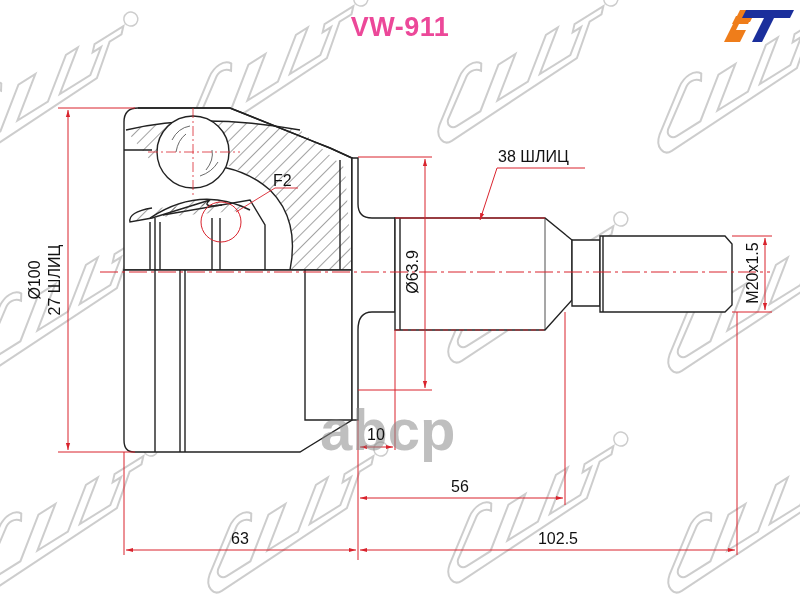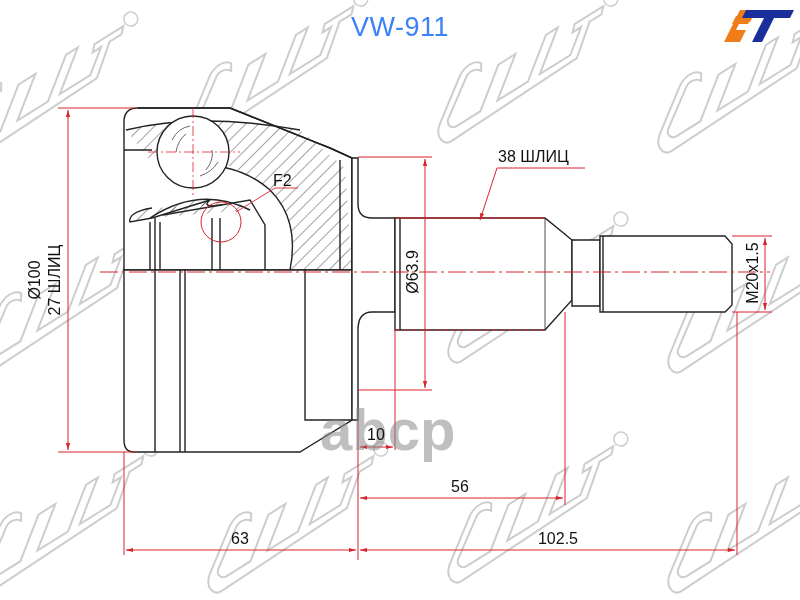--- a/index.html
+++ b/index.html
@@ -1,18 +1,18 @@
 <!DOCTYPE html>
 <html><head>
 <meta charset="utf-8">
 <style>
   html, body { margin: 0; padding: 0; background: #ffffff; }
   body { width: 800px; height: 600px; overflow: hidden; position: relative; font-family: "Liberation Sans", sans-serif; }
   #canvas { position: absolute; left: 0; top: 0; width: 800px; height: 600px; }
-  .title { position: absolute; left: 0; width: 800px; top: 12px; text-align: center; font-size: 27px; font-weight: normal; color: #3b82f6; letter-spacing: 0.5px; }
+  .title { position: absolute; left: 0; width: 800px; top: 12px; text-align: center; font-size: 27px; font-weight: bold; color: #ec4899; letter-spacing: 0.5px; }
   .logo { position: absolute; left: 718px; top: 6px; width: 76px; height: 38px; }
   .dim-text { font-family: "Liberation Sans", sans-serif; font-size: 16px; fill: #111; }
   .abcp { font-family: "Liberation Sans", sans-serif; font-size: 58px; font-weight: bold; fill: #8a8a8a; opacity: 0.55; }
 </style>
 </head>
 <body>
 
 <svg id="canvas" viewBox="0 0 800 600" xmlns="http://www.w3.org/2000/svg">
   <defs>
     <pattern id="hatch" patternUnits="userSpaceOnUse" width="9" height="9" patternTransform="rotate(45)">

